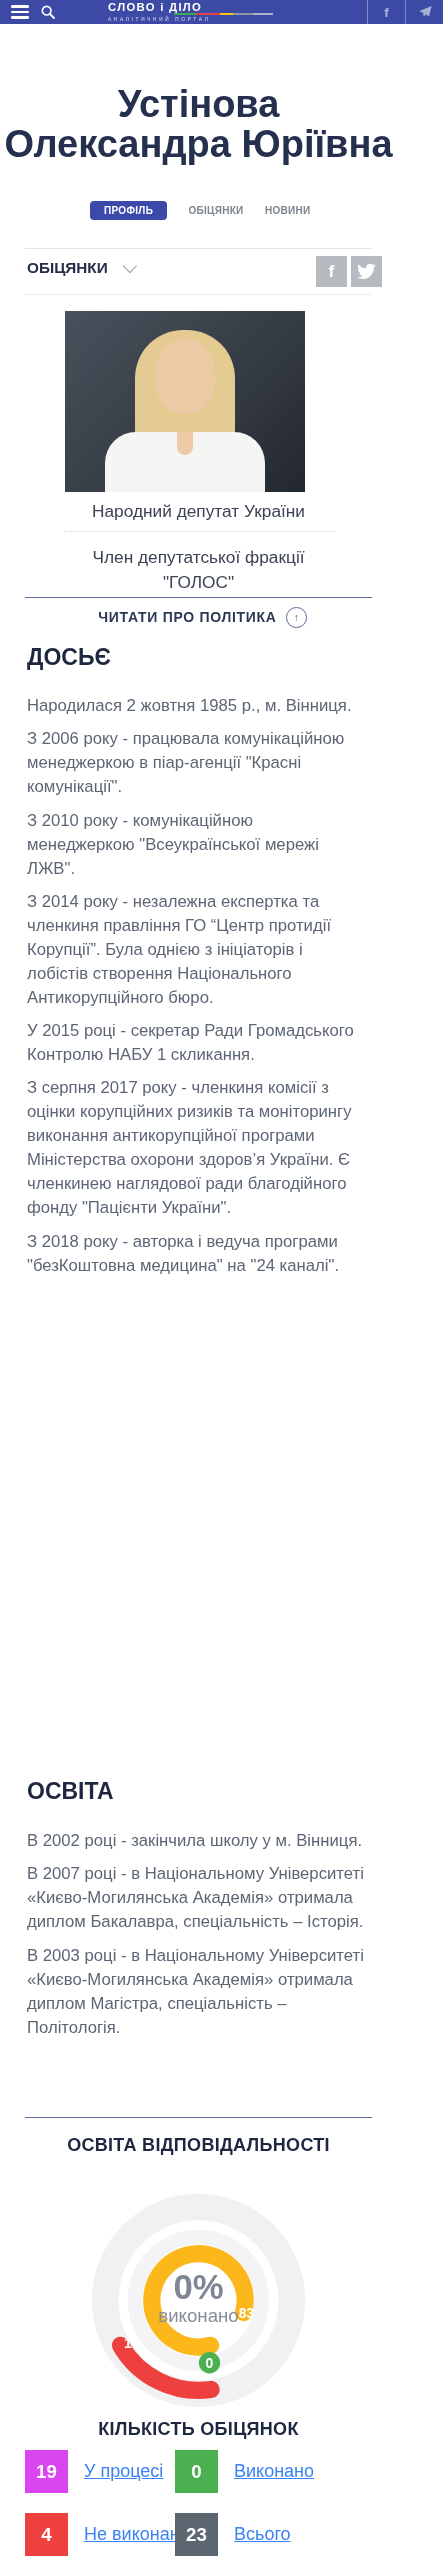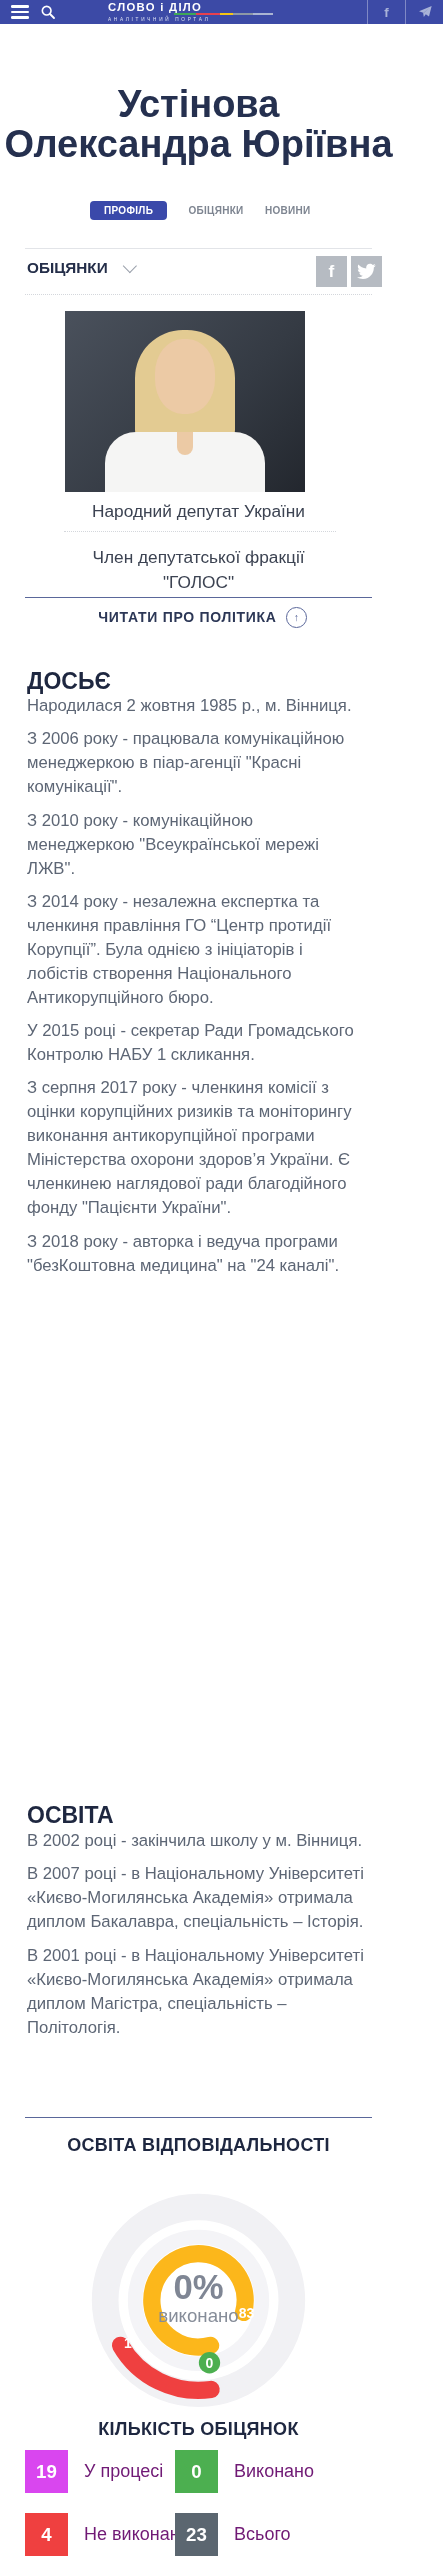--- a/index.html
+++ b/index.html
@@ -58,40 +58,40 @@
     font-size:17.3px;line-height:25px;color:#3c4352;}
   .divider-blue{border-top:1.3px solid #5a679a;}
   .divider2{position:absolute;top:597px;left:25px;width:347px;}
   .read-row{position:absolute;top:607px;left:4px;width:397px;display:flex;align-items:center;
     justify-content:center;gap:9.3px;cursor:pointer;}
   .read-label{font-size:14px;font-weight:bold;letter-spacing:0.7px;color:#2c3756;}
   .read-circle{width:18.7px;height:18.7px;border:1.3px solid #5a679a;border-radius:50%;
     display:flex;align-items:center;justify-content:center;color:#5a679a;font-size:10.7px;}
 
   
-  .sec-heading{position:absolute;left:27px;font-size:23px;font-weight:bold;color:#1e2740;margin-top:24px;}
+  .sec-heading{position:absolute;left:27px;font-size:23px;font-weight:bold;color:#1e2740;}
   .body-text{position:absolute;left:27px;width:338px;font-size:16.7px;line-height:24px;color:#5d6675;}
   .body-text p{margin:0 0 9.3px 0;}
 
   .divider3{position:absolute;top:2117px;left:25px;width:347px;}
   .center-heading{position:absolute;left:0;width:397px;text-align:center;
     font-size:18px;font-weight:bold;color:#1e2740;letter-spacing:0.3px;}
 
   
   .donut{position:absolute;top:2187px;left:65px;width:267px;height:230px;}
   .donut text{font-family:"Liberation Sans", sans-serif;}
   .d-center-val{font-size:52px;font-weight:bold;fill:#7f8694;}
   .d-center-lbl{font-size:28px;fill:#868d99;}
   .d-seg-lbl{font-size:21px;font-weight:bold;fill:#ffffff;}
 
   
   .stats{position:absolute;top:2450px;left:0;width:443px;height:113px;}
   .stat-box{position:absolute;width:43px;height:43px;display:flex;align-items:center;
     justify-content:center;color:#fff;font-size:18.7px;font-weight:bold;}
-  .stat-label{position:absolute;font-size:18px;color:#701a75;cursor:pointer;}
+  .stat-label{position:absolute;font-size:18px;color:#3b82f6;text-decoration:underline;cursor:pointer;}
 </style>
 </head>
 <body>
 
 <div class="header">
   <div class="burger">
     <span></span>
       <span></span>
       <span></span>
   </div>
@@ -169,21 +169,21 @@
   <p>З 2014 року - незалежна експертка та членкиня правління ГО “Центр протидії Корупції”. Була однією з ініціаторів і лобістів створення Національного Антикорупційного бюро.</p>
   <p>У 2015 році  - секретар Ради Громадського Контролю НАБУ 1 скликання.</p>
   <p>З серпня 2017 року - членкиня комісії з оцінки корупційних ризиків та моніторингу виконання антикорупційної програми Міністерства охорони здоров’я України. Є членкинею наглядової ради благодійного фонду "Пацієнти України".</p>
   <p>З 2018 року - авторка і ведуча програми "безКоштовна медицина" на "24 каналі".</p>
 </div>
 
 <div class="sec-heading" style="top:1778px;">ОСВІТА</div>
 <div class="body-text" style="top:1829px;">
   <p>В 2002 році - закінчила школу у м. Вінниця.</p>
   <p>В 2007 році - в Національному Університеті «Києво-Могилянська Академія» отримала диплом Бакалавра, спеціальність – Історія.</p>
-  <p>В 2001 році - в Національному Університеті «Києво-Могилянська Академія» отримала диплом Магістра, спеціальність – Політологія.</p>
+  <p>В 2003 році - в Національному Університеті «Києво-Могилянська Академія» отримала диплом Магістра, спеціальність – Політологія.</p>
 </div>
 
 <div class="divider-blue divider3"></div>
 
 <div class="center-heading" style="top:2135px;">ОСВІТА ВІДПОВІДАЛЬНОСТІ</div>
 
 <svg class="donut" viewBox="0 0 400 345">
 
   <circle cx="200" cy="170" r="140" fill="none" stroke-width="40" stroke="#f1f1f4"></circle>
   <circle cx="200" cy="170" r="95" fill="none" stroke-width="22" stroke="#f4f4f7"></circle>

